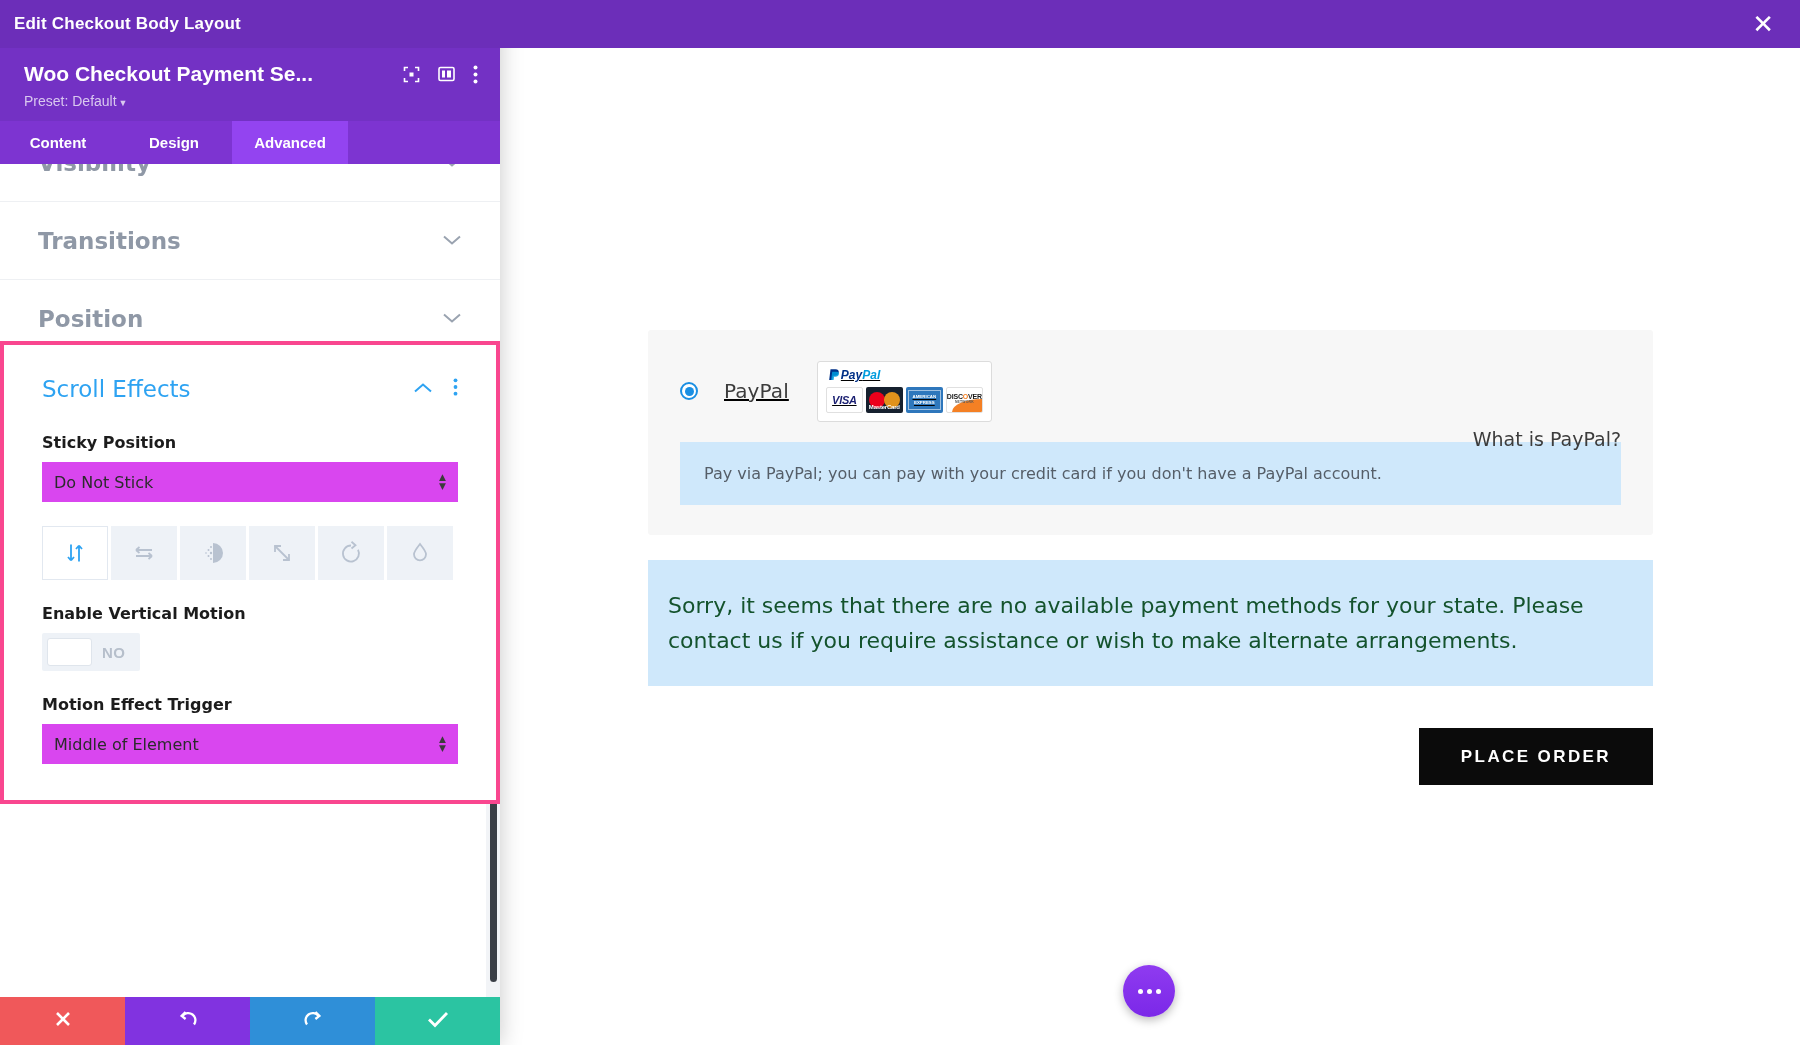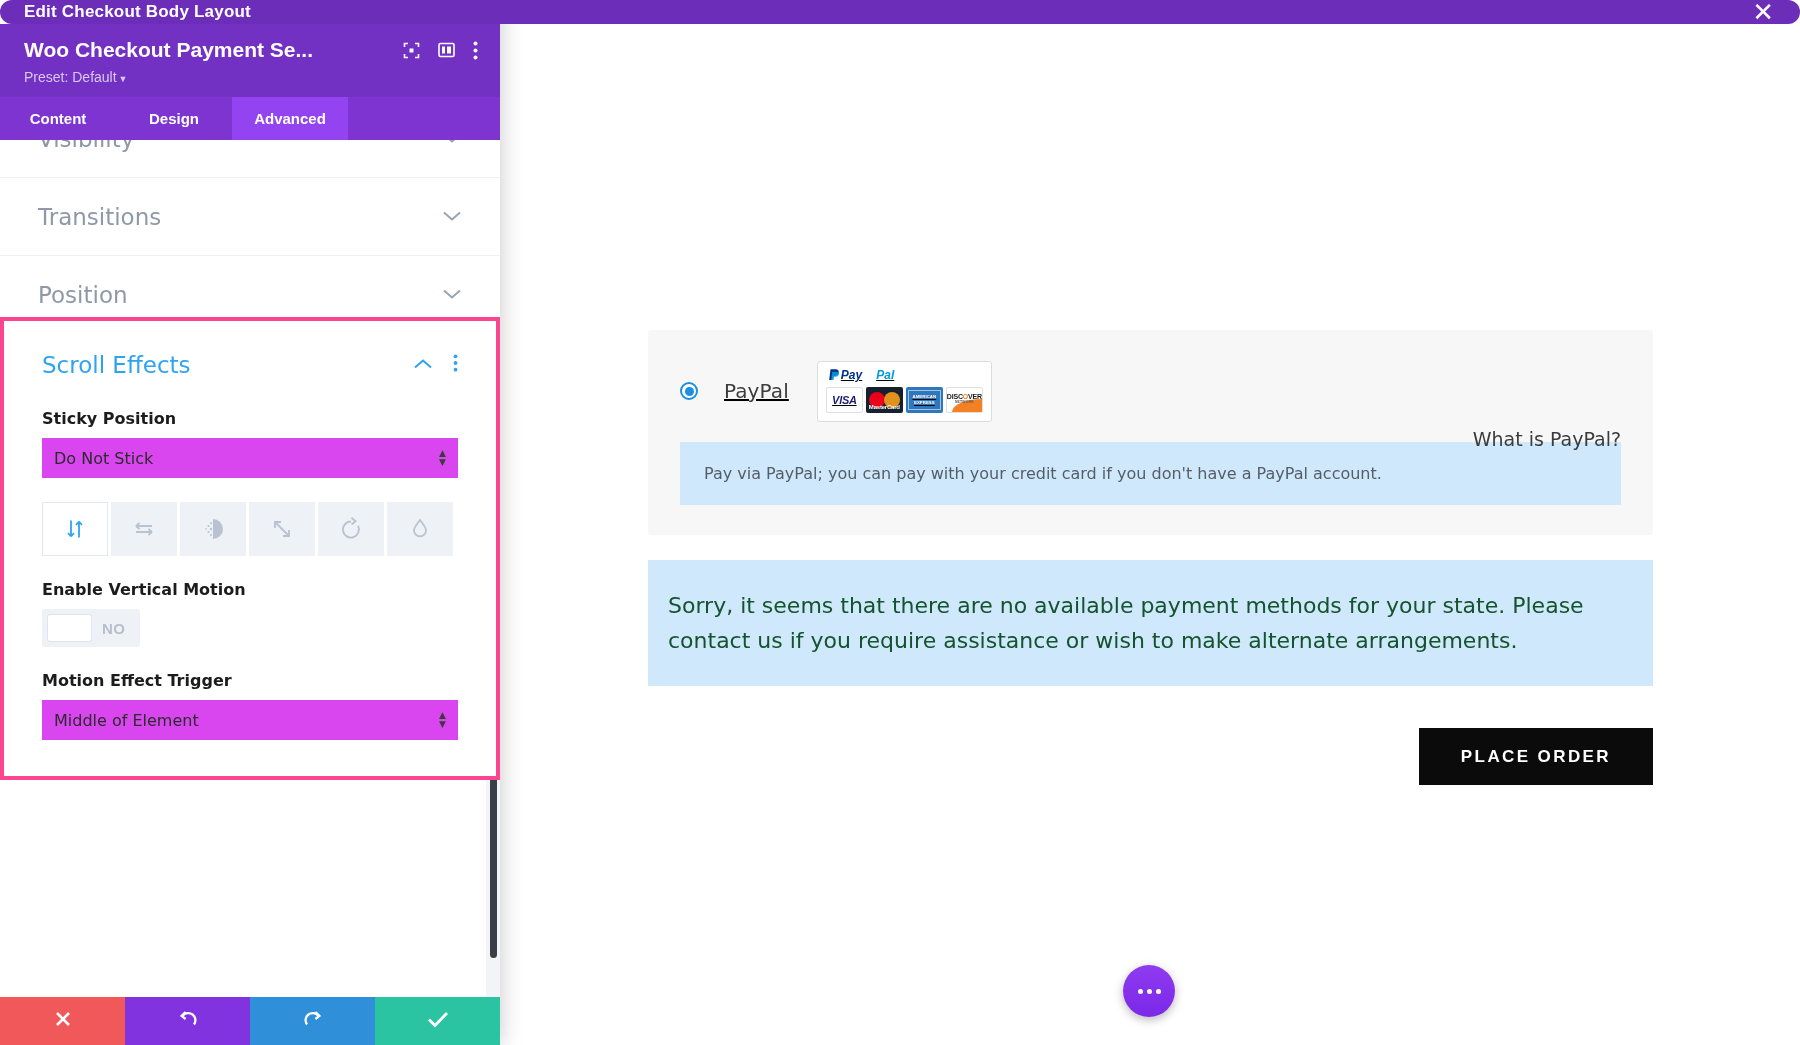--- a/index.html
+++ b/index.html
@@ -54,21 +54,21 @@
     background: #fff;
     border-radius: 3px;
     padding: 6px 8px 8px 8px;
     position: relative;
   }
   .pp-wordmark {
     display: flex; align-items: center;
     height: 15px; margin-bottom: 4px; padding-left: 2px;
   }
   .pp-pay { font-weight: bold; font-size: 12px; font-style: italic; color: #003087; line-height:1;}
-  .pp-pal { font-weight: bold; font-size: 12px; font-style: italic; color: #009cde; line-height:1;margin-left:14px;}
+  .pp-pal { font-weight: bold; font-size: 12px; font-style: italic; color: #009cde; line-height:1;}
   .card-strip { display: flex; gap: 3px; }
   .card {
     width: 37px; height: 26px;
     border-radius: 2px;
     display: flex; align-items: center; justify-content: center;
     overflow: hidden; position: relative;
     font-size: 8px; font-weight: bold;
   }
   .card-visa { background: #fff; border: 1px solid #e0e0e0; }
   .card-visa span {
@@ -158,27 +158,26 @@
   .panel {
     position: absolute; left: 0; top: 0;
     width: 500px; height: 1045px;
     background: #fff;
     display: flex; flex-direction: column;
     box-shadow: 0 0 22px rgba(0,0,0,.22);
     z-index: 10;
   }
   .panel-topbar {
     background: #6c2eb9;
-    height: 24px;
+    height: 48px;
     display: flex; align-items: center;
-    padding: 0 18px 0 24px;
+    padding: 0 18px 0 14px;
     position: relative;
     width: 1800px;
     flex: 0 0 auto;
-    border-radius: 19px;
   }
   .panel-topbar-title {
     color: #fff; font-size: 17px; font-weight: bold;
     letter-spacing: .2px;
   }
   .topbar-close {
     position: absolute; right: 26px; top: 50%; transform: translateY(-50%);
     color: #fff; font-size: 26px; line-height: 1; cursor: pointer;
     font-weight: 300;
   }
@@ -217,21 +216,21 @@
   .toggle-section {
     border-bottom: 1px solid #eef0f3;
     padding: 0 38px;
     position: relative;
   }
   .ts-head {
     display: flex; align-items: center; justify-content: space-between;
     height: 77px; cursor: pointer;
   }
   .ts-title {
-    font-size: 23px; color: #8f98a6; font-weight: 400;
+    font-size: 23px; color: #8f98a6; font-weight: 700;
     font-family: "DejaVu Sans", sans-serif;
   }
   .chev { color: #9aa3b0; }
 
   .scroll-effects {
     position: absolute; left: 0; top: 177px; width: 500px;
     border: 4px solid #f9468f;
     background: #fff;
     padding: 0 38px 30px 38px;
   }

